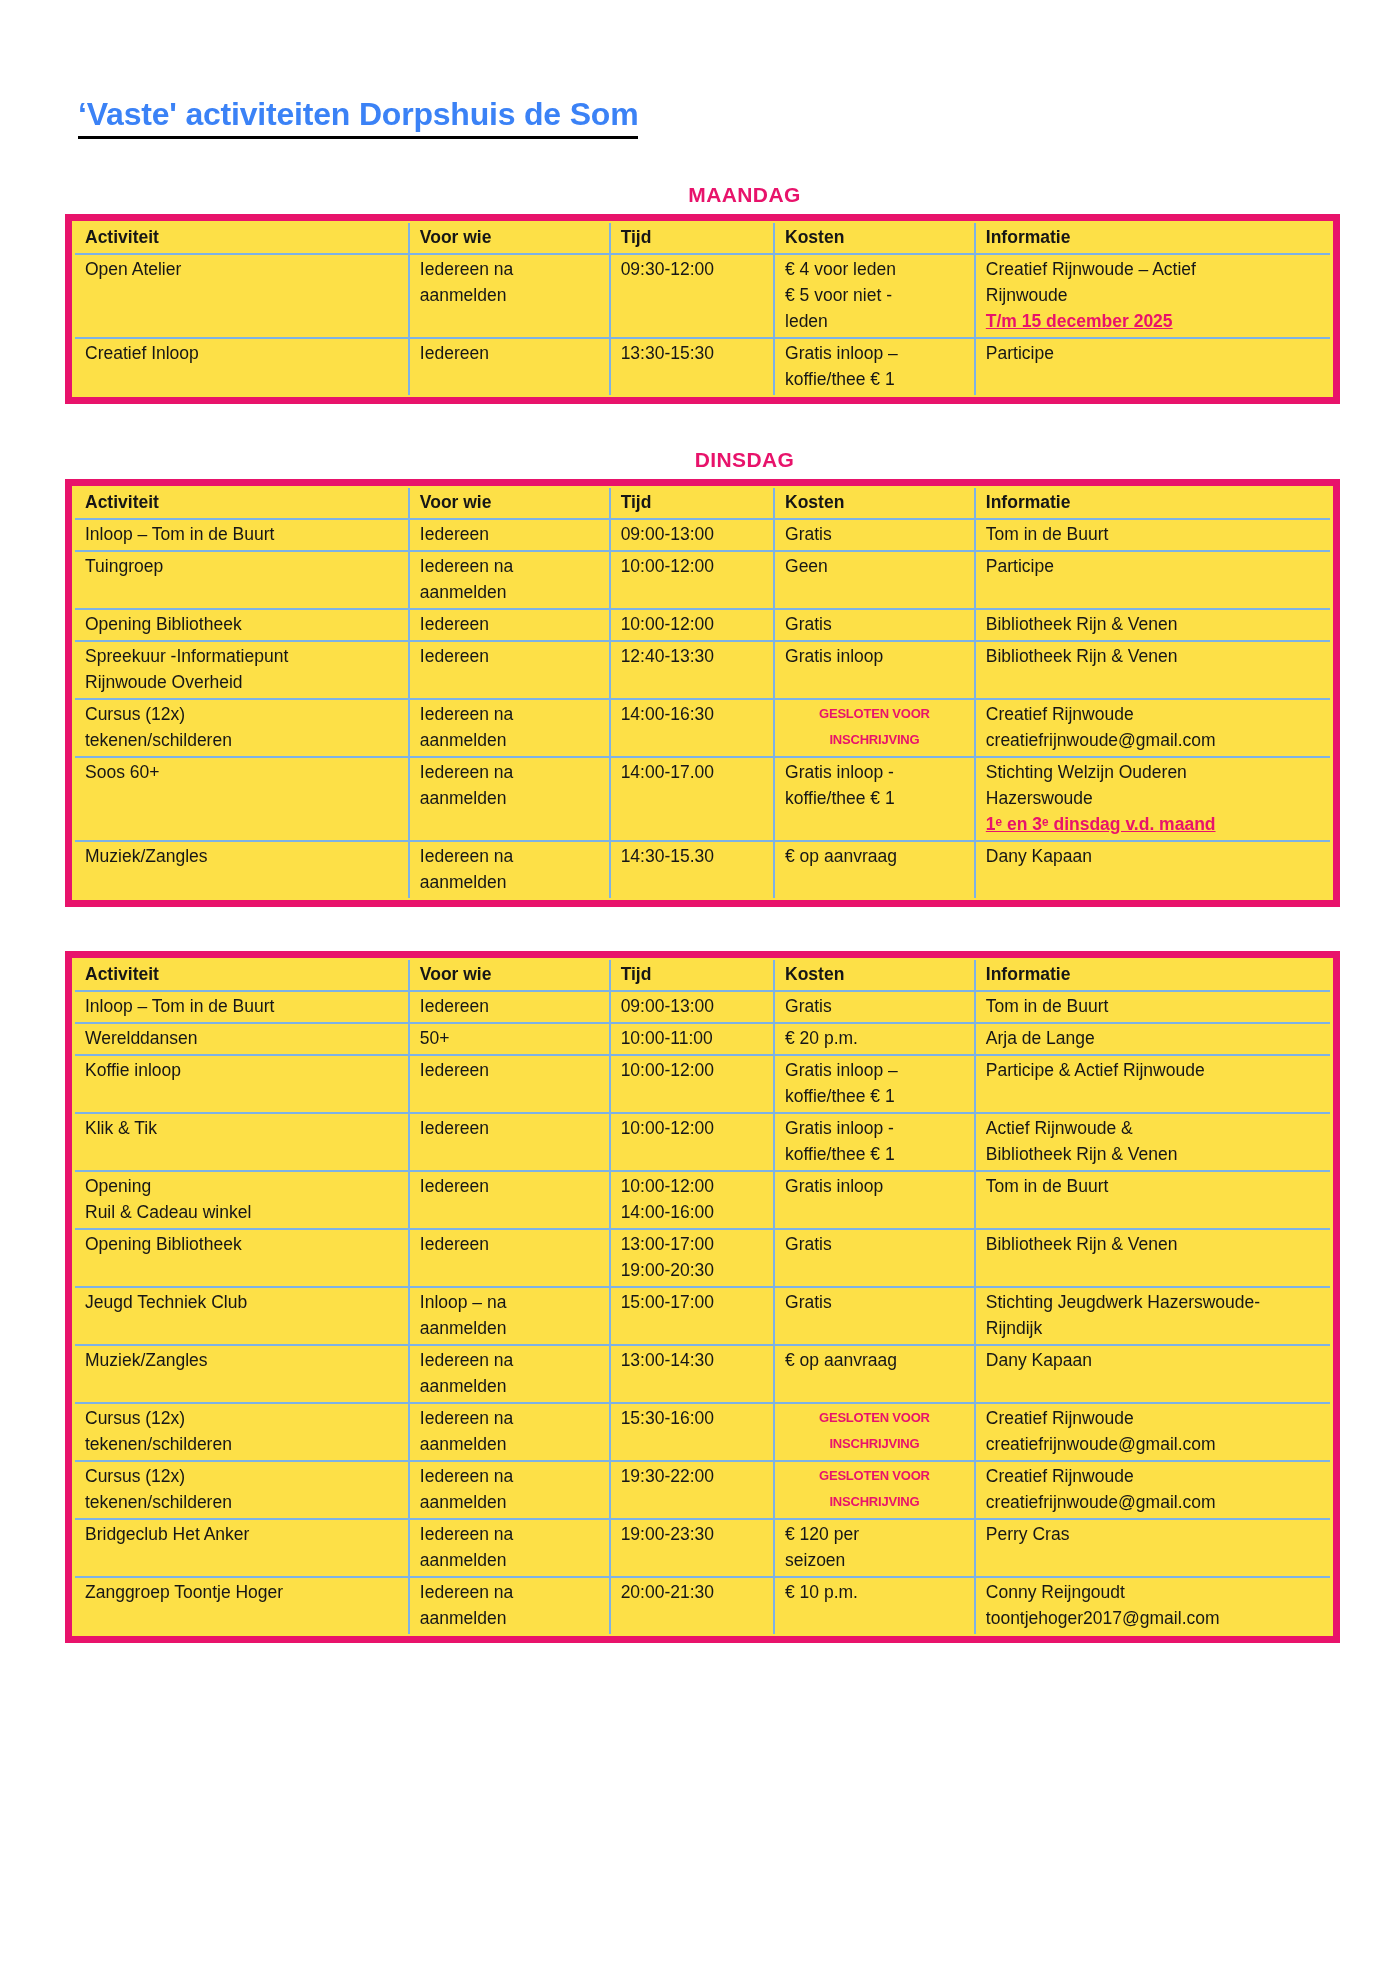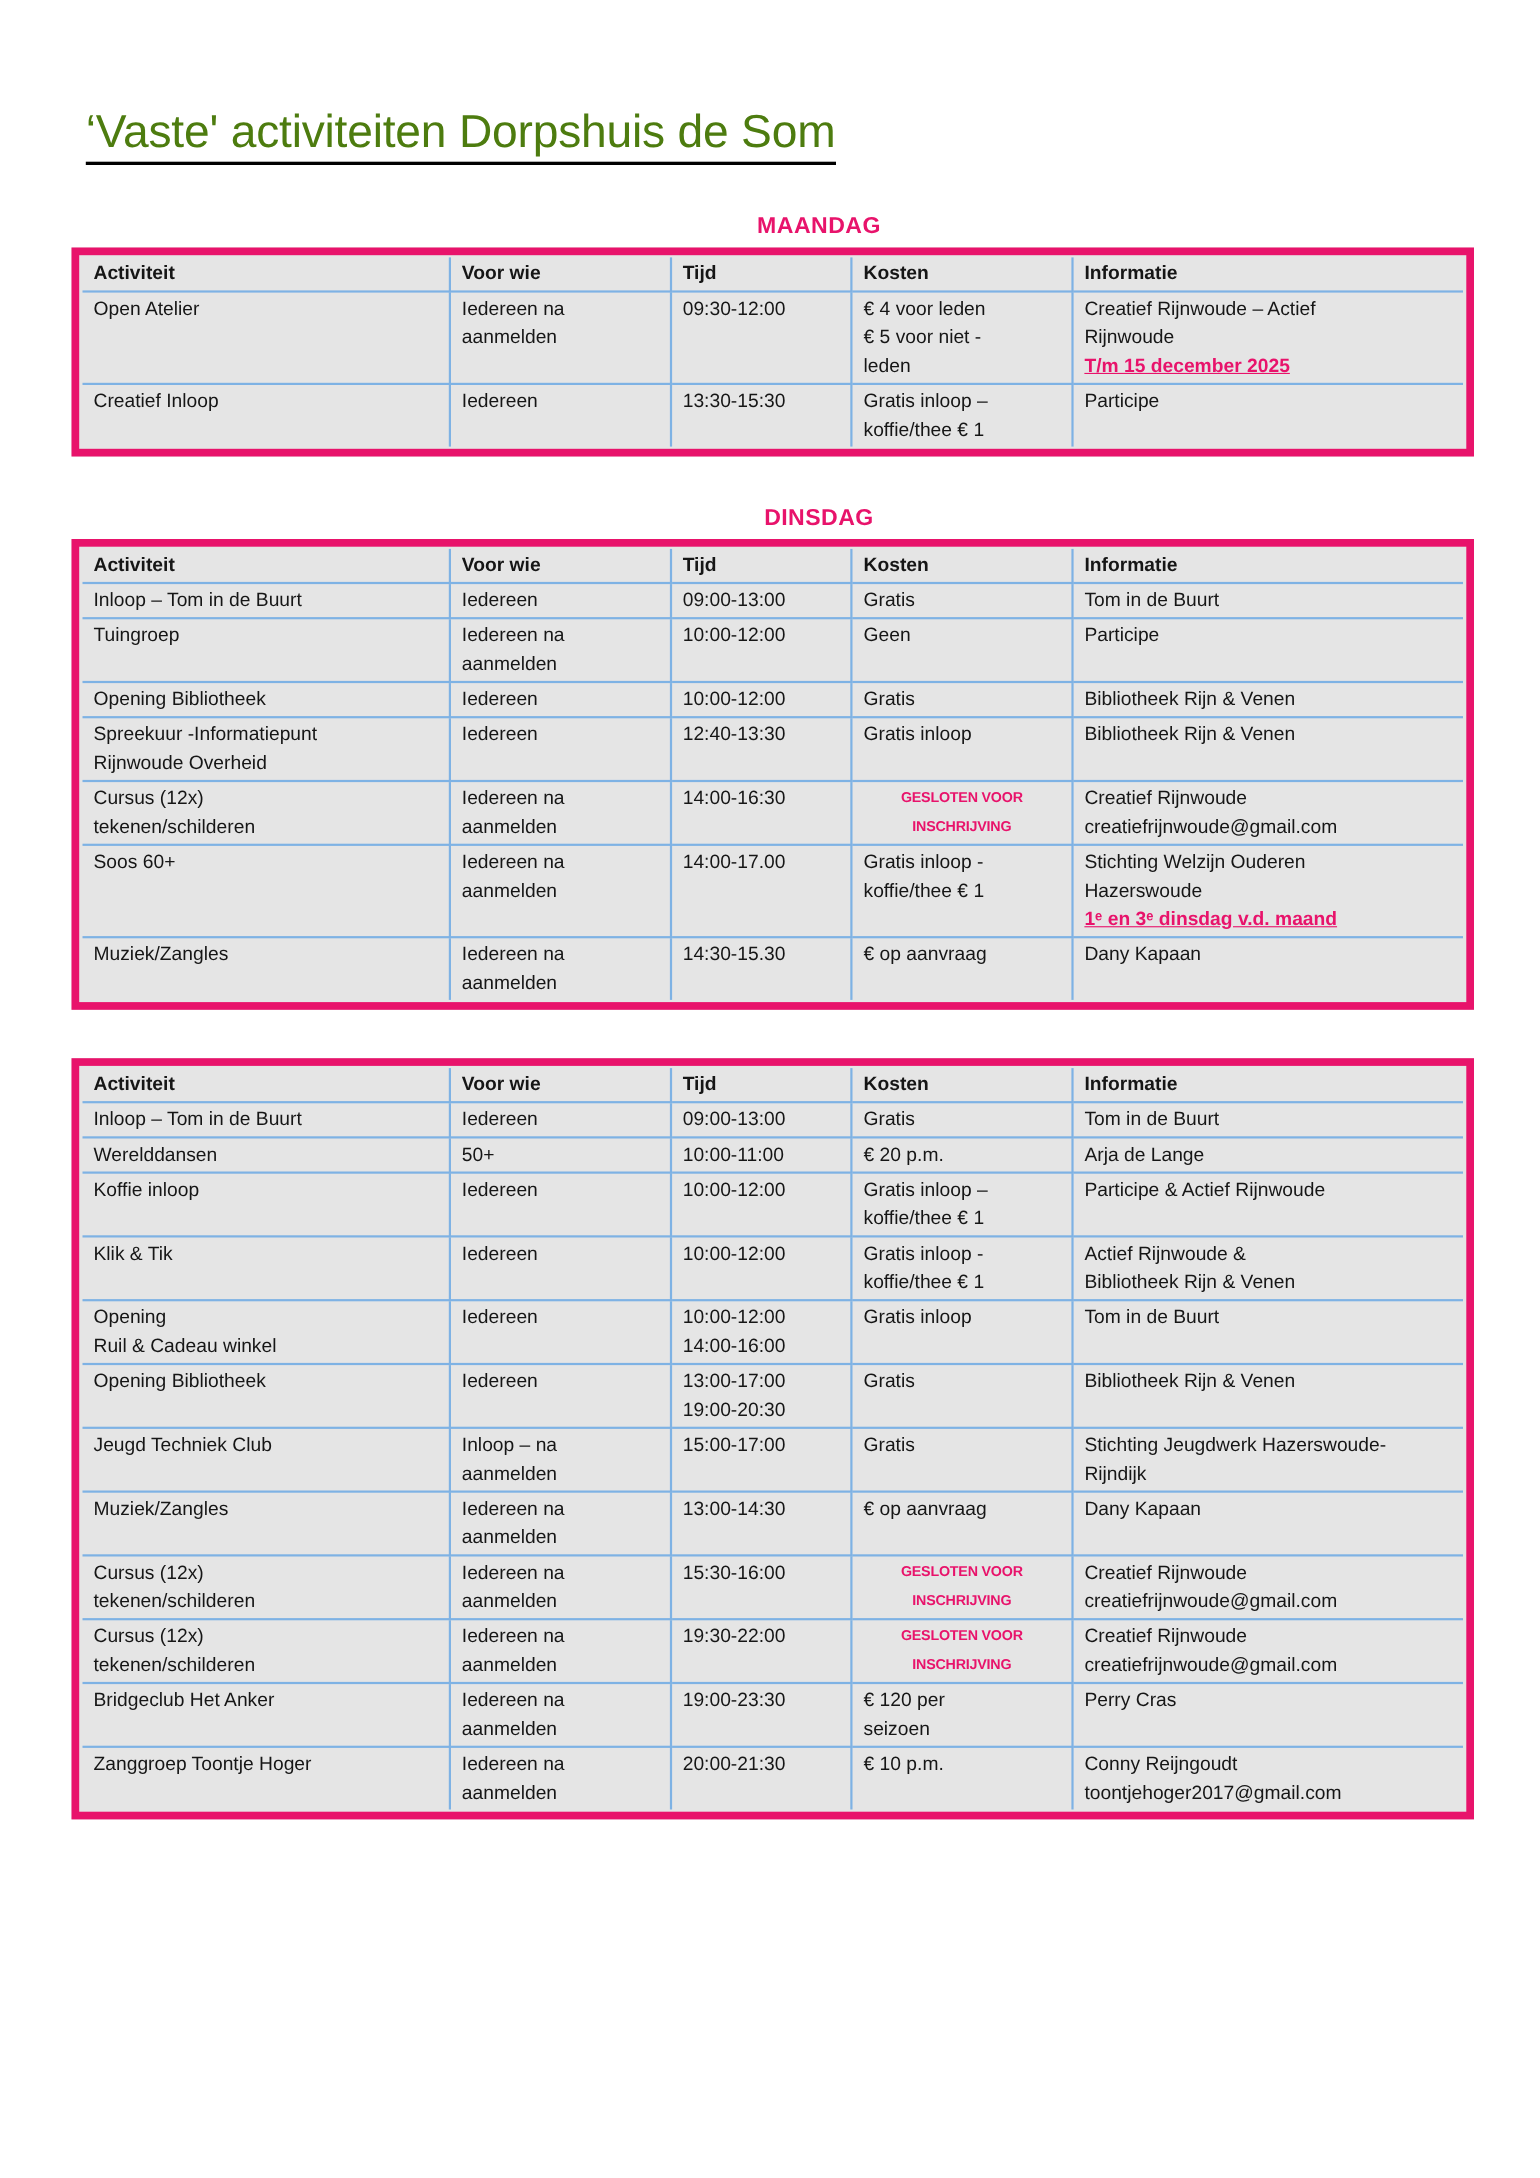--- a/index.html
+++ b/index.html
@@ -17,40 +17,40 @@
     font-family: "Liberation Sans", "DejaVu Sans", sans-serif;
   }
   .page {
     width: 1400px;
     height: 1980px;
     padding: 96px 60px 40px 65px;
   }
   .title {
     display: inline-block;
     margin: 0 0 0 13px;
-    font-size: 42px;
-    font-weight: 400;
+    font-size: 32px;
+    font-weight: 700;
     letter-spacing: -0.2px;
     border-bottom: 3px solid #000;
     padding-bottom: 3px;
-    color: #4d7c0f;
+    color: #3b82f6;
   }
   .sections { margin-top: 44px; }
   .day-section { margin-bottom: 44px; }
   .day-label {
     margin: 0 0 7px 84px;
     font-size: 21px;
     font-weight: 800;
     letter-spacing: 0.4px;
     color: var(--accent);
     text-align: center;
   }
   .table-frame {
     border: 7px solid var(--accent);
-    background: #e5e5e5;
+    background: #fde047;
     padding: 2px 3px;
   }
   table.schedule {
     width: 100%;
     border-collapse: collapse;
     table-layout: fixed;
   }
   col.c0 { width: 26.6%; }
   col.c1 { width: 16.0%; }
   col.c2 { width: 13.1%; }

